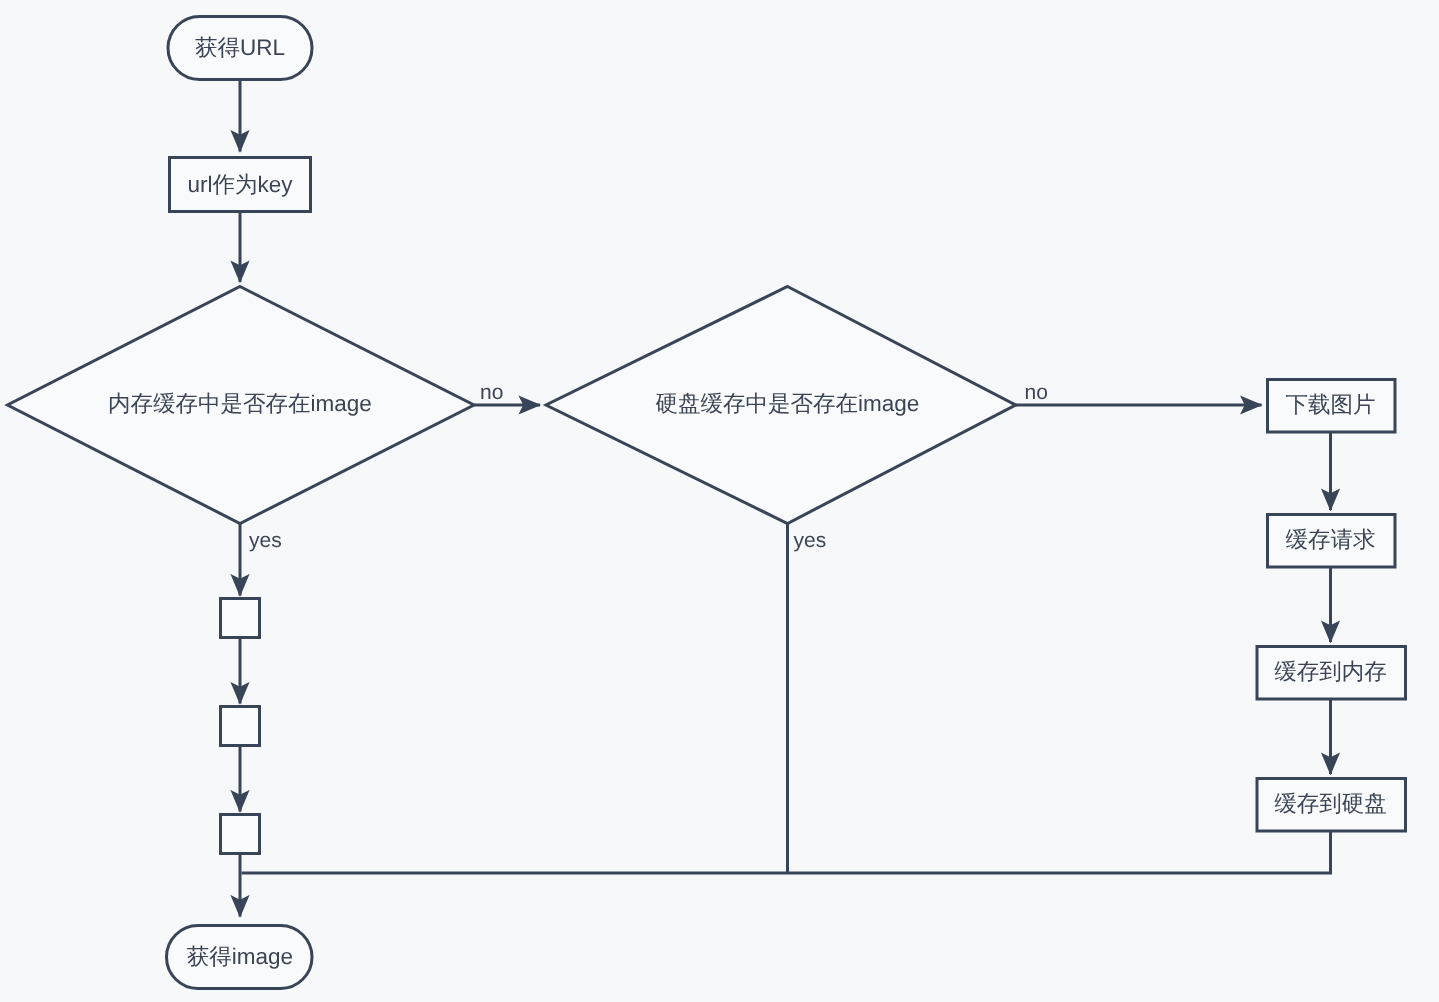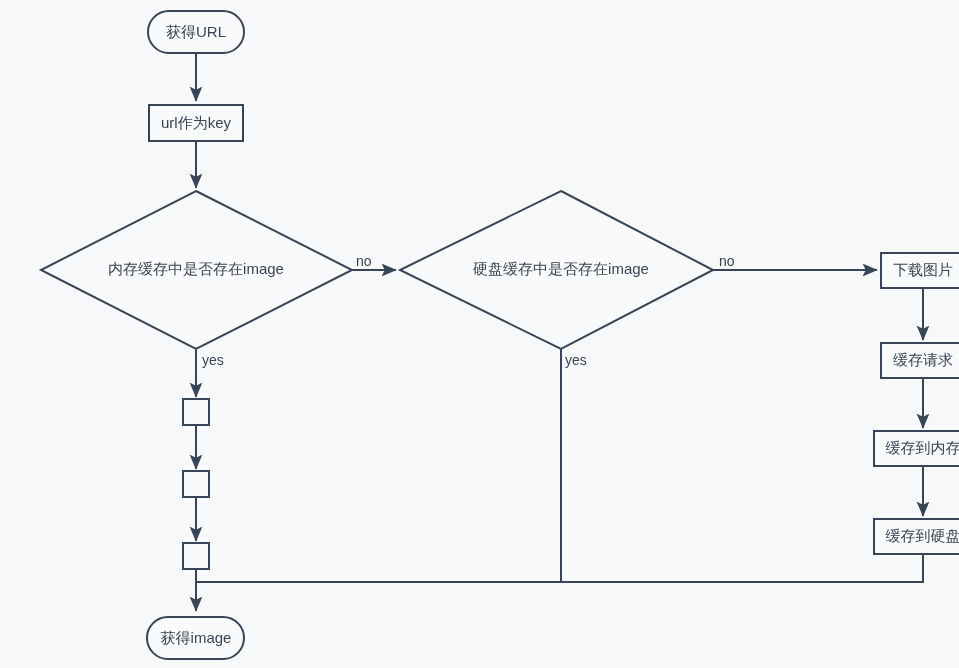--- a/index.html
+++ b/index.html
@@ -12,21 +12,20 @@
     width: 959px;
     height: 668px;
     overflow: hidden;
     font-family: "Liberation Sans", "DejaVu Sans", sans-serif;
   }
   #flow-root {
     position: relative;
     width: 848px;
     height: 668px;
     background: #f7f8fa;
-    margin-left: 36px;
   }
   svg#flow-svg {
     position: absolute;
     top: 0;
     left: 0;
     width: 959px;
     height: 668px;
     display: block;
   }
   .node-shape {

